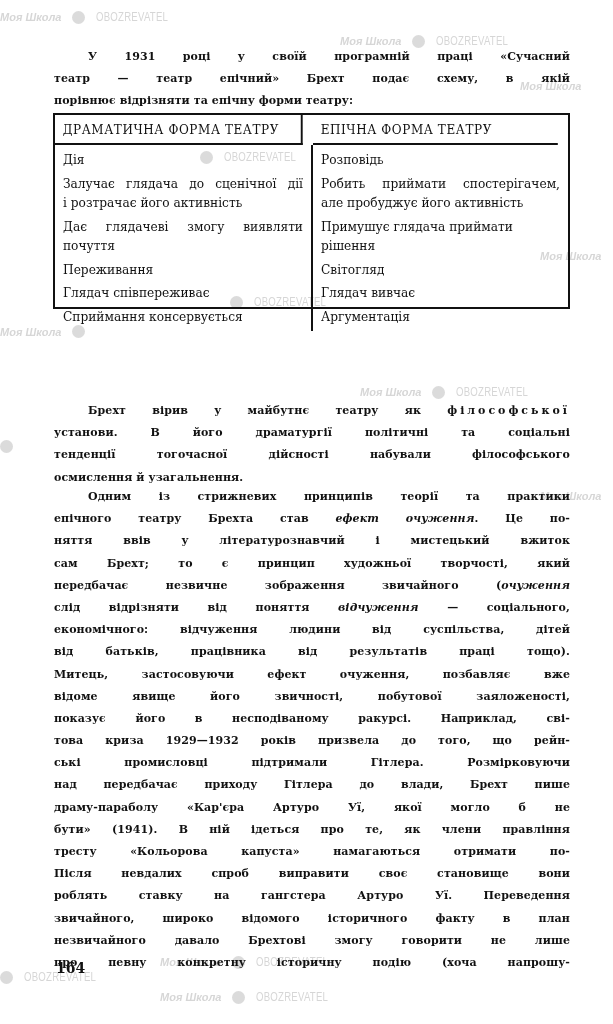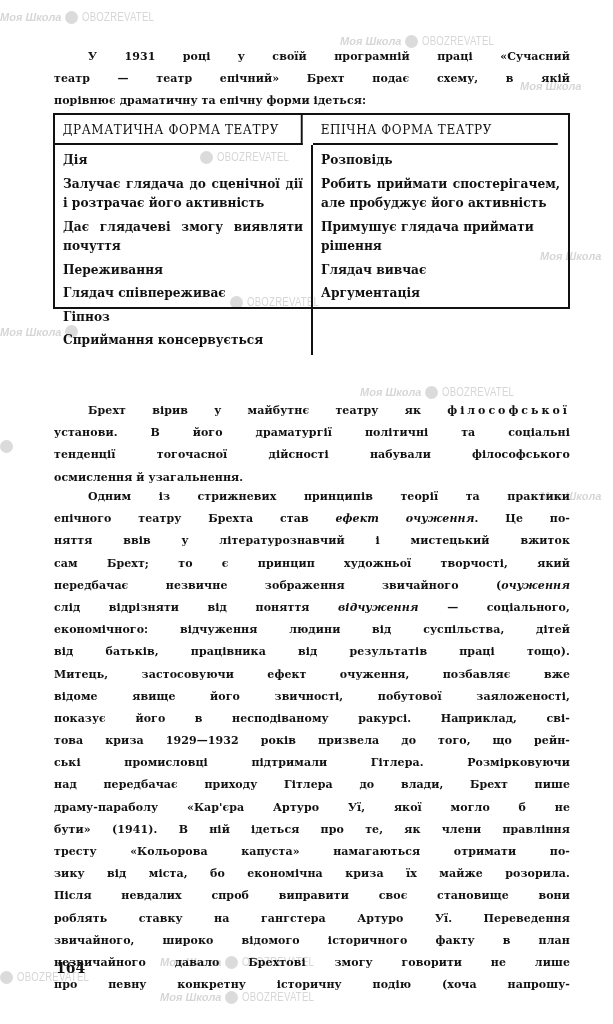--- a/index.html
+++ b/index.html
@@ -23,21 +23,21 @@
     .watermark {
       position: absolute;
       font-family: "Liberation Sans", sans-serif;
       color: #c9c9c9;
       font-size: 11px;
       white-space: nowrap;
       pointer-events: none;
       opacity: 0.75;
       display: flex;
       align-items: center;
-      gap: 4px;
+      gap: 11px;
     }
     .watermark .ms { font-style: italic; font-weight: bold; }
     .watermark .logo {
       display: inline-block;
       width: 13px; height: 13px;
       border-radius: 50%;
       background: #cfcfcf;
     }
     .watermark .oz { letter-spacing: 0.3px; font-size: 12px; transform: scaleX(0.8); transform-origin: left; }
 
@@ -85,21 +85,21 @@
       border-bottom: 2px solid #111;
       white-space: nowrap;
       font-family: "DejaVu Serif", serif;
       transform: scaleX(0.96);
       transform-origin: left;
     }
     .th.left { border-right: 2px solid #111; }
     .col {
       padding: 6px 8px 0 8px;
       font-size: 12.2px;
-      font-weight: bold;
+      font-weight: normal;
       line-height: 19.5px;
     }
     .col.left { border-right: 2px solid #111; }
     .cell {
       display: block;
       margin-bottom: 4px;
     }
     .cell .cl {
       display: block;
       text-align: justify;
@@ -171,21 +171,21 @@
   </div>
   <div class="watermark" style="left:160px;top:955px;">
     <span class="ms">Моя Школа</span>
     <span class="logo"></span>
     <span class="oz">OBOZREVATEL</span>
   </div>
 
   <div class="para" style="top:46px;">
     <span class="line indent">У 1931 році у своїй програмній праці «Сучасний</span>
     <span class="line">театр — театр епічний» Брехт подає схему, в якій</span>
-    <span class="line last">порівнює драматичну та епічну форми ідеться:</span>
+    <span class="line last">порівнює відрізняти та епічну форми театру:</span>
   </div>
 
   <div class="scheme-table">
     <div class="th left">ДРАМАТИЧНА ФОРМА ТЕАТРУ</div>
     <div class="th">ЕПІЧНА ФОРМА ТЕАТРУ</div>
 
     <div class="col left">
       <span class="cell">
         <span class="cl last">Дія</span>
       </span>
@@ -197,38 +197,38 @@
         <span class="cl">Дає глядачеві змогу виявляти</span>
         <span class="cl last">почуття</span>
       </span>
       <span class="cell">
         <span class="cl last">Переживання</span>
       </span>
       <span class="cell">
         <span class="cl last">Глядач співпереживає</span>
       </span>
       <span class="cell">
-        <span class="cl last">Гіпноз</span>
-      </span>
-      <span class="cell">
         <span class="cl last">Сприймання консервується</span>
       </span>
     </div>
 
     <div class="col">
       <span class="cell">
         <span class="cl last">Розповідь</span>
       </span>
       <span class="cell">
         <span class="cl">Робить приймати спостерігачем,</span>
         <span class="cl last">але пробуджує його активність</span>
       </span>
       <span class="cell">
         <span class="cl last">Примушує глядача приймати</span>
         <span class="cl last">рішення</span>
+      </span>
+      <span class="cell">
+        <span class="cl last">Світогляд</span>
       </span>
       <span class="cell">
         <span class="cl last">Глядач вивчає</span>
       </span>
       <span class="cell">
         <span class="cl last">Аргументація</span>
       </span>
     </div>
   </div>
 
@@ -250,21 +250,20 @@
     <span class="line">від батьків, працівника від результатів праці тощо).</span>
     <span class="line">Митець, застосовуючи ефект очуження, позбавляє вже</span>
     <span class="line">відоме явище його звичності, побутової заяложеності,</span>
     <span class="line">показує його в несподіваному ракурсі. Наприклад, сві-</span>
     <span class="line">това криза 1929—1932 років призвела до того, що рейн-</span>
     <span class="line">ські промисловці підтримали Гітлера. Розмірковуючи</span>
     <span class="line">над передбачає приходу Гітлера до влади, Брехт пише</span>
     <span class="line">драму-параболу «Кар'єра Артуро Уї, якої могло б не</span>
     <span class="line">бути» (1941). В ній ідеться про те, як члени правління</span>
     <span class="line">тресту «Кольорова капуста» намагаються отримати по-</span>
-    <span class="line">зику від міста, бо економічна криза їх майже розорила.</span>
     <span class="line">Після невдалих спроб виправити своє становище вони</span>
     <span class="line">роблять ставку на гангстера Артуро Уї. Переведення</span>
     <span class="line">звичайного, широко відомого історичного факту в план</span>
     <span class="line">незвичайного давало Брехтові змогу говорити не лише</span>
     <span class="line">про певну конкретну історичну подію (хоча напрошу-</span>
   </div>
 
   <div class="page-number">164</div>
 </div>
 

